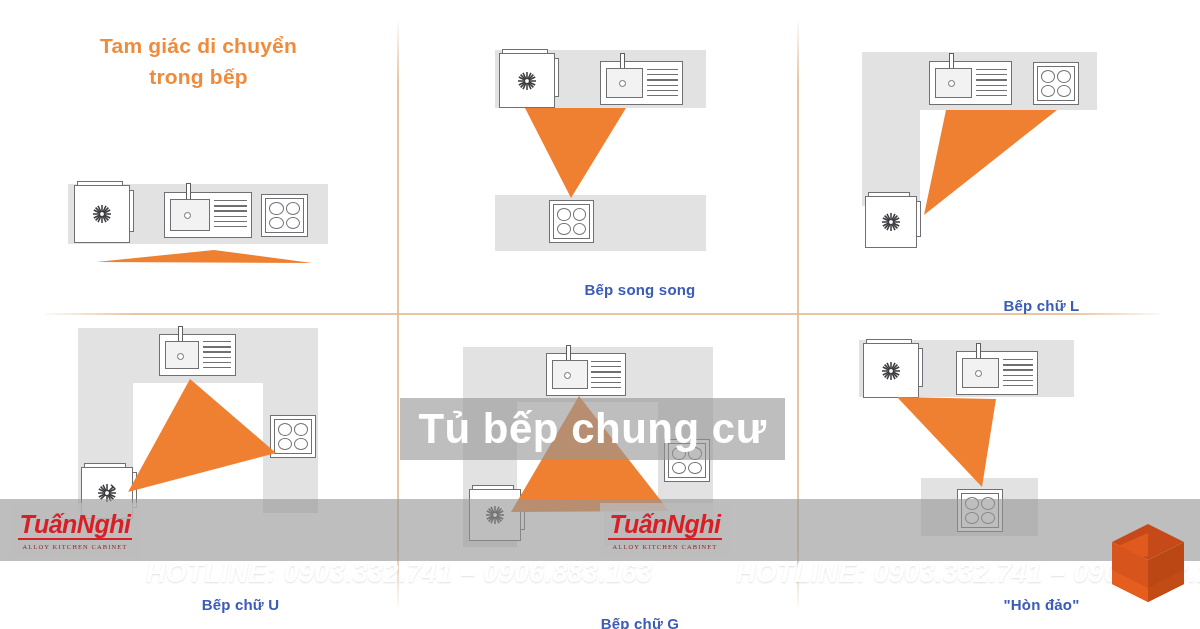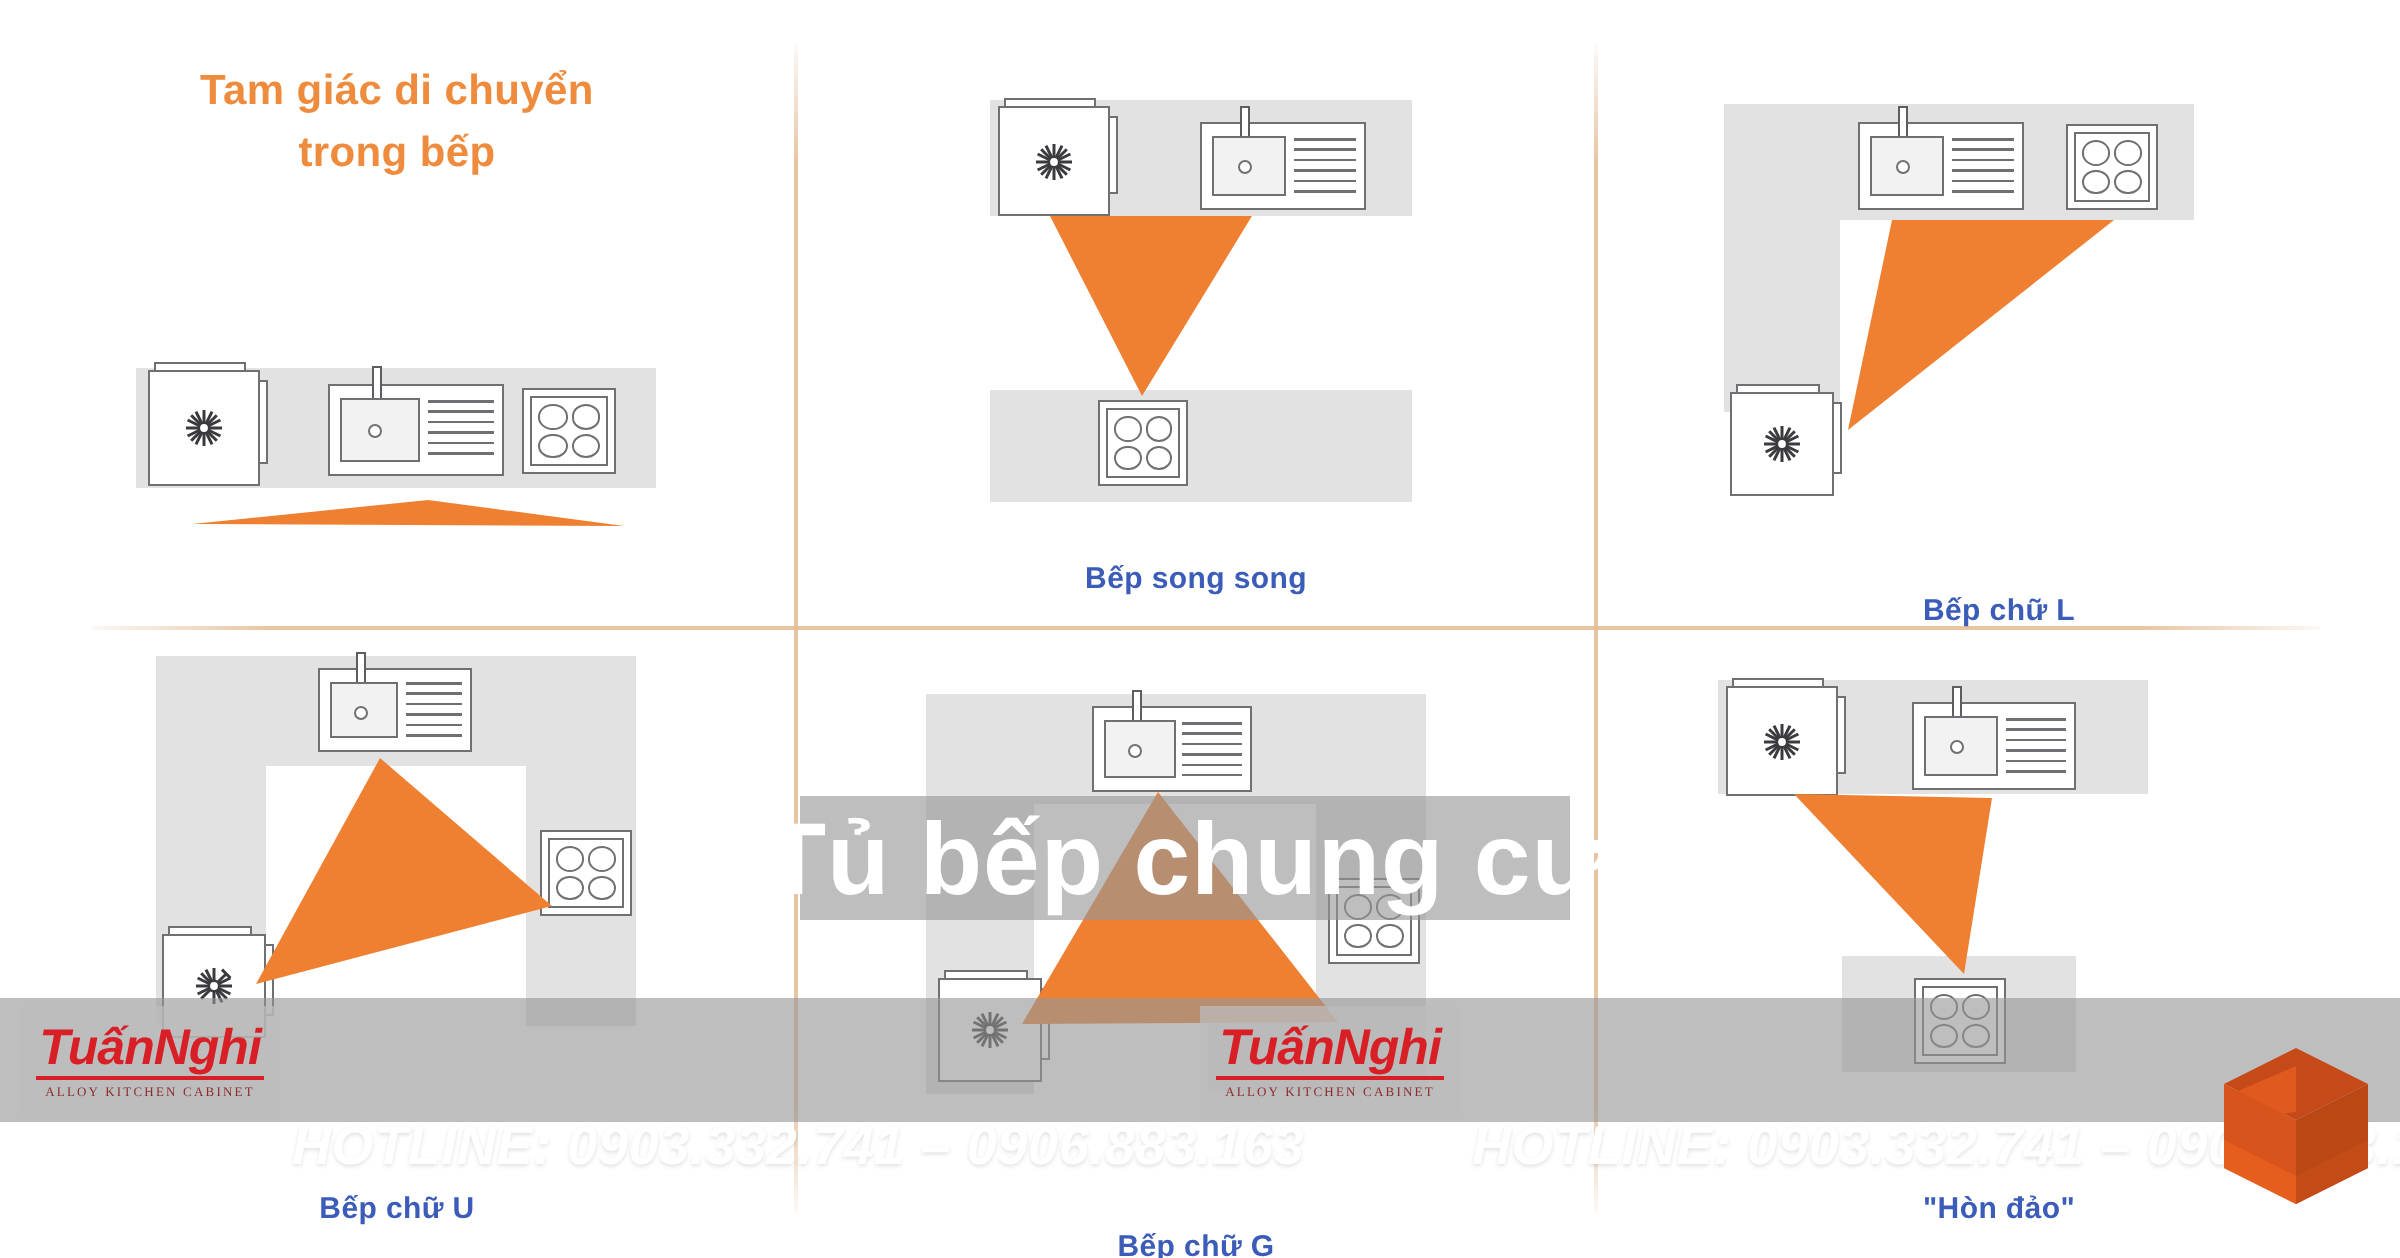--- a/index.html
+++ b/index.html
@@ -13,21 +13,21 @@
   
   .divider{position:absolute;background:#e8c8a8;opacity:.85;}
   .div-h{left:46px;right:40px;height:2px;top:313px;
         background:linear-gradient(to right,rgba(232,200,168,.15),#e3bb93 8%,#e3bb93 92%,rgba(232,200,168,.15));}
   .div-v1{top:22px;bottom:22px;left:397px;width:2px;
         background:linear-gradient(to bottom,rgba(232,200,168,.1),#e3bb93 10%,#e3bb93 90%,rgba(232,200,168,.1));}
   .div-v2{top:22px;bottom:22px;left:797px;width:2px;
         background:linear-gradient(to bottom,rgba(232,200,168,.1),#e3bb93 10%,#e3bb93 90%,rgba(232,200,168,.1));}
 
   
-  .panel{position:absolute;}
+  .panel{position:absolute;padding-left:28px;}
   .p1{left:0;top:0;width:397px;height:313px;}
   .p2{left:399px;top:0;width:398px;height:311px;}
   .p3{left:799px;top:0;width:401px;height:313px;}
   .p4{left:0;top:315px;width:397px;height:382px;}
   .p5{left:399px;top:334px;width:398px;height:314px;}
   .p6{left:799px;top:315px;width:401px;height:314px;}
 
   
   .headline{position:absolute;left:0;top:30px;width:397px;text-align:center;
     color:#ef8b3c;font-weight:bold;font-size:21px;line-height:31px;letter-spacing:.2px;}
@@ -74,21 +74,21 @@
   .logo-main{color:#d81f26;font-style:italic;font-weight:bold;font-size:25px;
      letter-spacing:-.5px;line-height:1;border-bottom:2.5px solid #d81f26;padding:0 2px 1px;}
   .logo-sub{color:#8d2b2b;font-size:6.5px;letter-spacing:1.1px;margin-top:3px;
      font-family:"Liberation Serif","DejaVu Serif",serif;}
 
   
   .center-band{position:absolute;left:400px;top:398px;width:385px;height:62px;
       background:rgba(150,150,150,.62);}
   .center-text{position:absolute;left:400px;top:398px;width:385px;height:62px;
       display:flex;align-items:center;justify-content:center;
-      color:#fff;font-weight:bold;font-size:51px;letter-spacing:.5px;white-space:nowrap;border-radius:21px;}
+      color:#fff;font-weight:bold;font-size:42px;letter-spacing:.5px;white-space:nowrap;border-radius:21px;}
 
   
   .box3d{position:absolute;left:1108px;top:520px;width:80px;height:86px;}
 </style>
 </head>
 <body>
 
 <div class="stage">
 
   <div class="divider div-h"></div>

